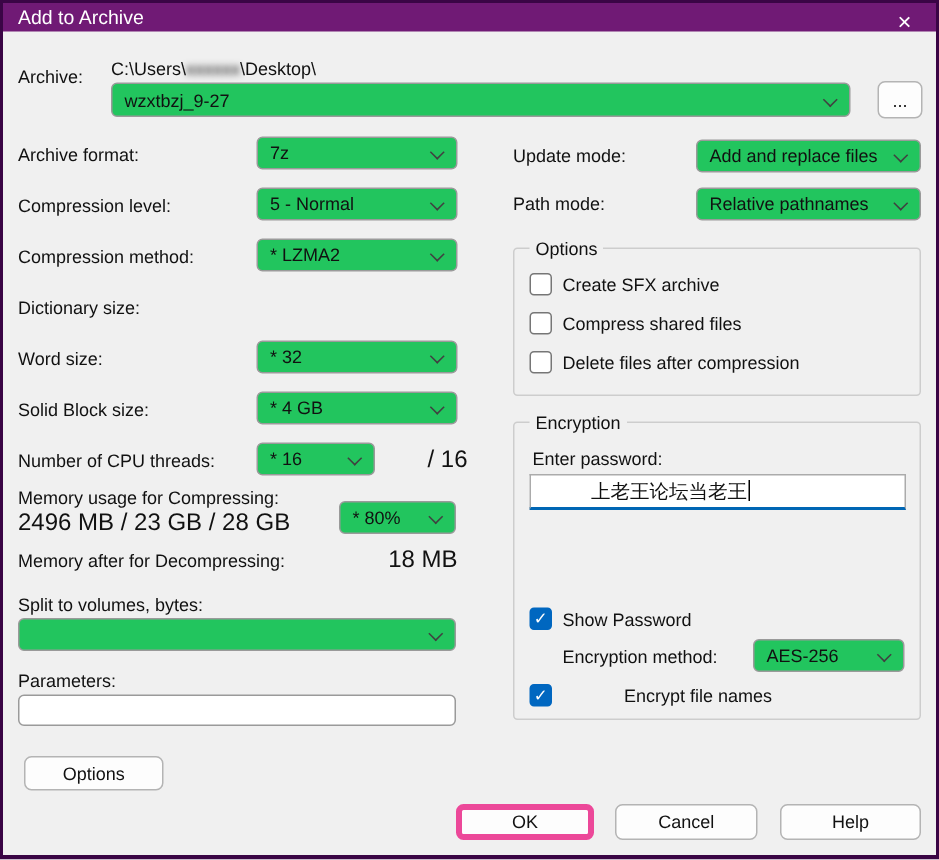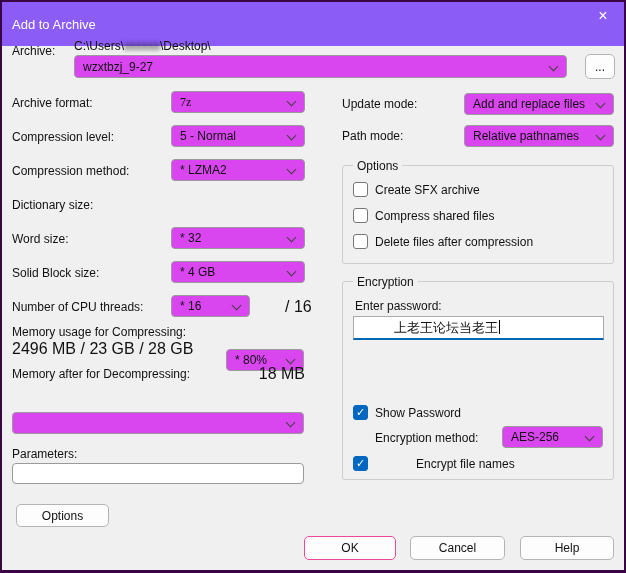--- a/index.html
+++ b/index.html
@@ -2,32 +2,32 @@
 <html><head>
 <meta charset="utf-8">
 <style>
   html,body { margin:0; padding:0; background:#ffffff; }
   .window {
     position:relative; width:626px; height:573px; box-sizing:border-box;
     background:#F0F0F0; border:2px solid #3A0545; border-bottom-width:3px;
     font-family:"Liberation Sans", sans-serif; color:#111; overflow:hidden;
   }
   .titlebar {
-    position:absolute; top:0; left:0; right:0; height:44px;
-    background:#8b5cf6; display:flex; align-items:center;
+    position:absolute; top:0; left:0; right:0; height:19px;
+    background:#701a75; display:flex; align-items:center;
   }
   .titlebar .title { margin-left:10px; color:#fff; font-size:13px; }
   .titlebar .close {
     position:absolute; right:4px; top:0; width:34px; height:28px;
     line-height:28px; text-align:center; color:#fff; font-size:16px; cursor:pointer;
   }
   .lbl { position:absolute; font-size:12px; white-space:nowrap; line-height:14px; }
   .valtext { position:absolute; font-size:16px; white-space:nowrap; line-height:14px; }
   .combo {
-    position:absolute; height:22px; box-sizing:border-box; background:#d946ef;
+    position:absolute; height:22px; box-sizing:border-box; background:#22c55e;
     border:1px solid #9A9A9A; border-radius:4px; font-size:12px; cursor:default;
   }
   .combo .val {
     position:absolute; left:8px; top:50%; transform:translateY(-50%); white-space:nowrap;
   }
   .chev {
     position:absolute; right:9px; top:6px; width:6px; height:6px;
     border-right:1.4px solid #404040; border-bottom:1.4px solid #404040;
     transform:rotate(45deg);
   }
@@ -55,21 +55,21 @@
     display:none; color:#fff; font-size:11px; line-height:14px; text-align:center;
     font-family:"DejaVu Sans", sans-serif;
   }
   .cb.checked { background:#0067C0; border-color:#0067C0; }
   .cb.checked .tick { display:block; }
   .btn {
     position:absolute; box-sizing:border-box; background:#FDFDFD;
     border:1px solid #B4B4B4; border-radius:5px; font-size:12px;
     font-family:"Liberation Sans", sans-serif; color:#111; cursor:pointer; padding:0;
   }
-  .btn.primary { border:1px solid #ec4899; }
+  .btn.primary { border:4px solid #ec4899; }
   .blurred { filter:blur(2.2px); }
 </style>
 </head>
 <body>
 
 <div class="window">
 
   <div class="titlebar">
     <span class="title">Add to Archive</span>
     <span class="close">×</span>
@@ -78,21 +78,21 @@
   <span class="lbl" style="left:10px; top:42px;">Archive:</span>
   <span class="lbl" style="left:72px; top:37px;"><span>C:\Users\</span><span class="blurred">xxxxxx</span><span>\Desktop\</span></span>
 
   <div class="combo" style="left:72px; top:53px; width:493px; height:23px;">
     <span class="val">wzxtbzj_9-27</span>
     <span class="chev" style="top:7px;"></span>
   </div>
   <button class="btn" style="left:583px; top:52px; width:30px; height:25px;">...</button>
 
   <span class="lbl" style="left:10px; top:94px;">Archive format:</span>
-  <div class="combo" style="left:169px; top:89px;  width:134px;font-family:Liberation Serif, serif;">
+  <div class="combo" style="left:169px; top:89px;  width:134px;">
     <span class="val">7z</span>
       <span class="chev"></span>
   </div>
 
   <span class="lbl" style="left:10px; top:128px;">Compression level:</span>
   <div class="combo" style="left:169px; top:123px; width:134px;">
     <span class="val">5 - Normal</span>
       <span class="chev"></span>
   </div>
 
@@ -118,28 +118,29 @@
 
   <span class="lbl" style="left:10px; top:298px;">Number of CPU threads:</span>
   <div class="combo" style="left:169px; top:293px; width:79px;">
     <span class="val">* 16</span>
       <span class="chev"></span>
   </div>
   <span class="valtext" style="left:283px; top:298px;">/ 16</span>
 
   <span class="lbl" style="left:10px; top:323px;">Memory usage for Compressing:</span>
   <span class="valtext" style="left:10px; top:340px;">2496 MB / 23 GB / 28 GB</span>
-  <div class="combo" style="left:224px; top:347px; width:78px;padding-left:12px;">
+  <div class="combo" style="left:224px; top:332px; width:78px;padding-left:12px;">
     <span class="val">* 80%</span>
       <span class="chev"></span>
   </div>
 
   <span class="lbl" style="left:10px; top:365px;">Memory after for Decompressing:</span>
   <span class="valtext" style="left:240px; top:365px; width:63px; text-align:right;">18 MB</span>
 
+  <span class="lbl" style="left:10px; top:394px;">Split to volumes, bytes:</span>
   <div class="combo" style="left:10px; top:410px; width:292px;">
     <span class="val"></span>
       <span class="chev"></span>
   </div>
 
   <span class="lbl" style="left:10px; top:445px;">Parameters:</span>
   <div class="textinput" style="left:10px; top:461px; width:292px; height:21px;">
     <span class="val"></span>
   </div>
 

